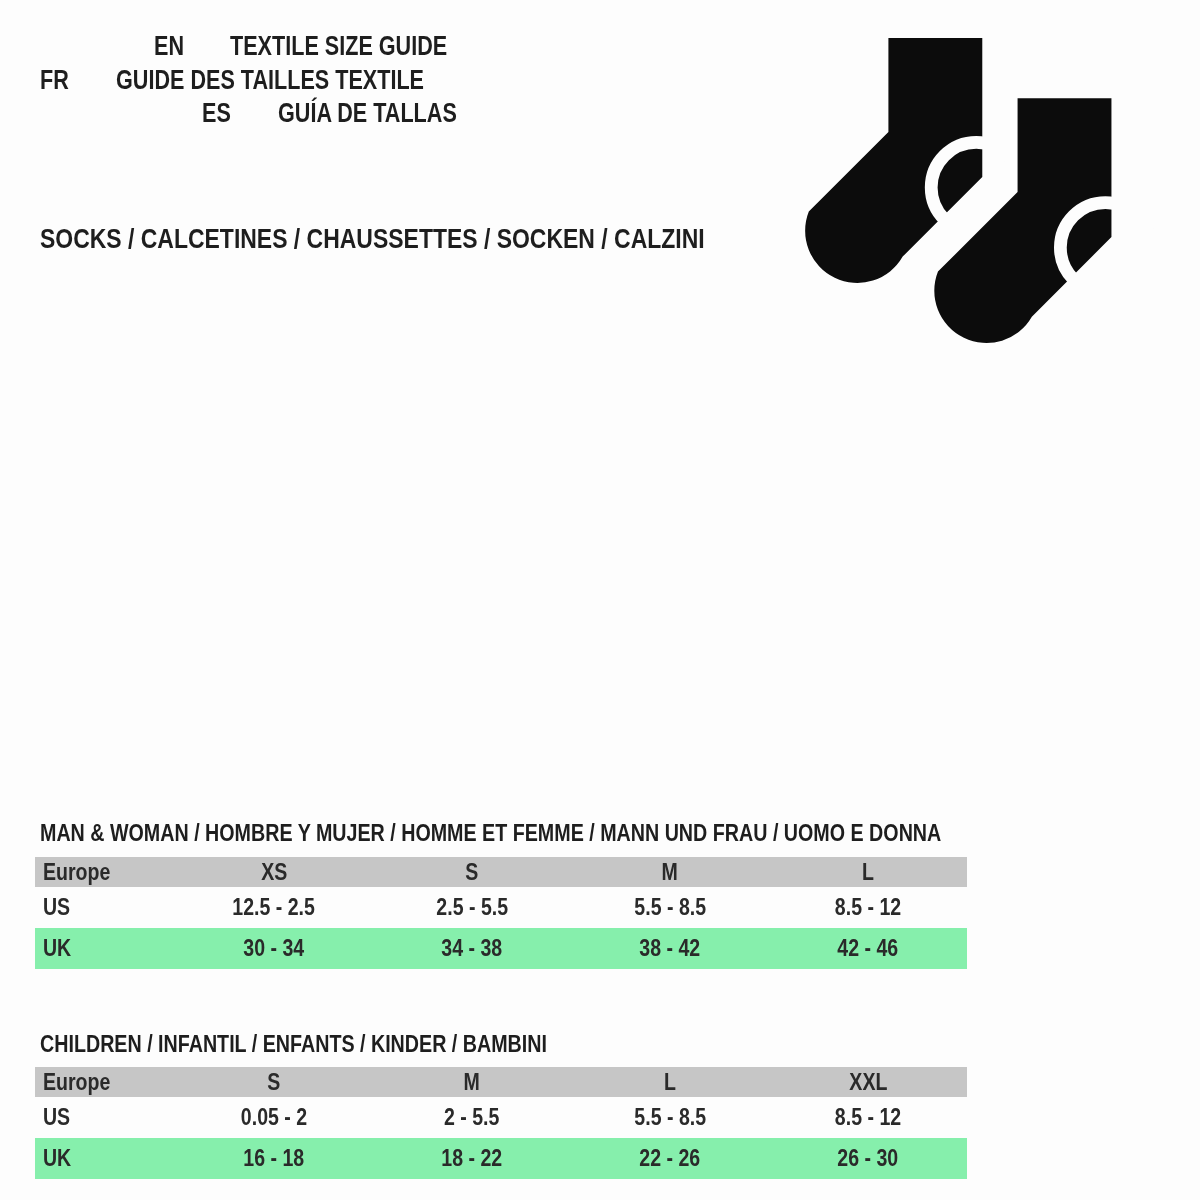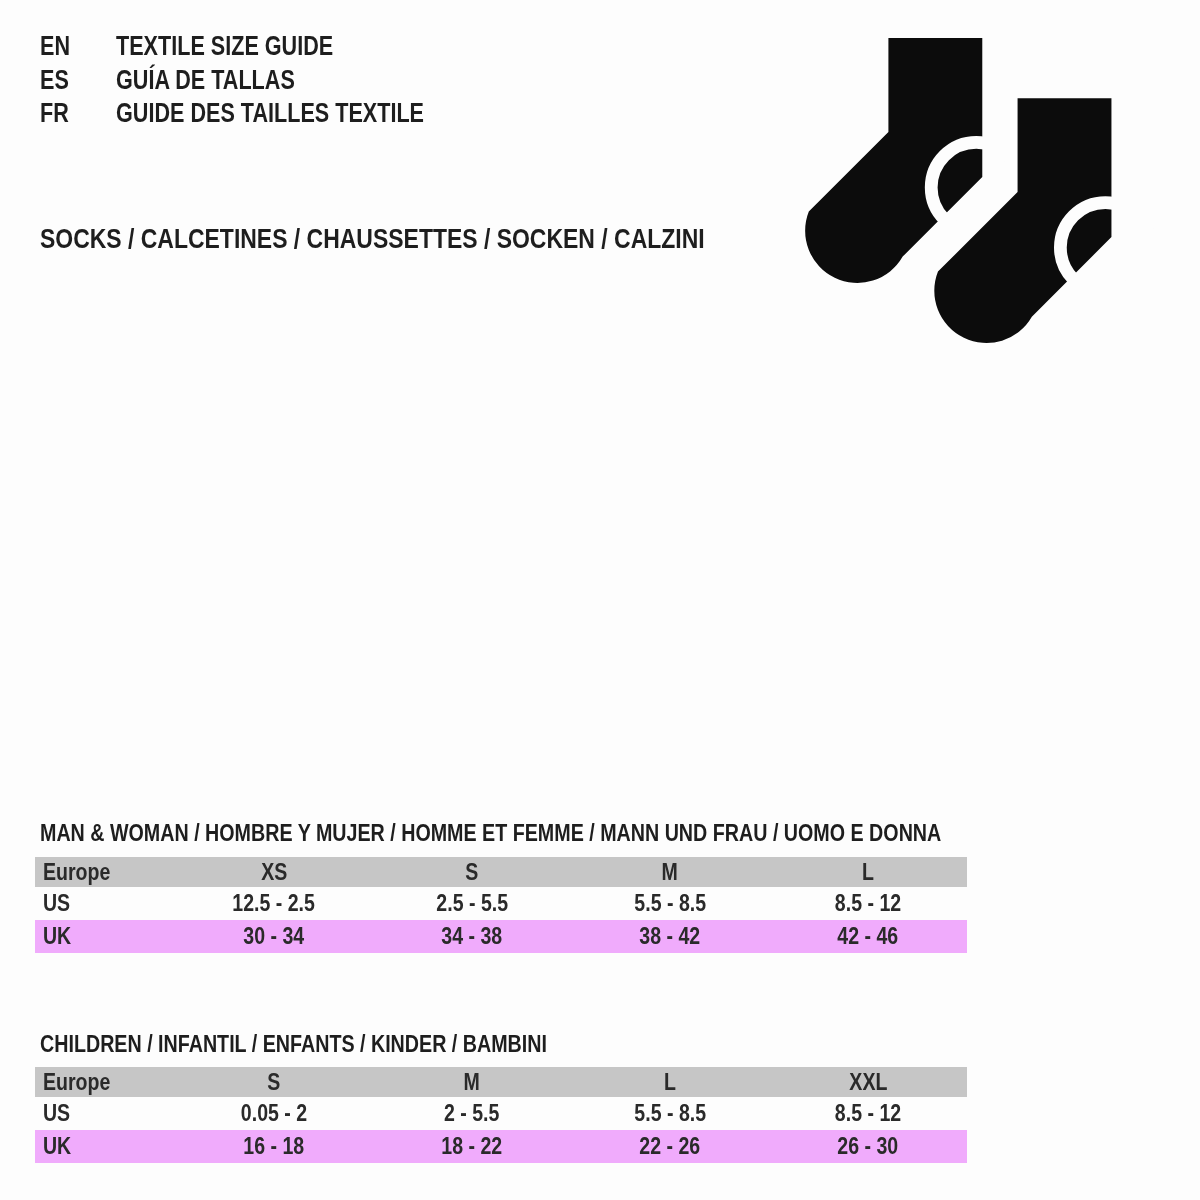--- a/index.html
+++ b/index.html
@@ -10,21 +10,21 @@
     color:#1e1e1e;
     overflow:hidden;
   }
 
   
   .cx  { display:inline-block; transform:scaleX(.85); white-space:nowrap; }
   .cxl { display:inline-block; transform:scaleX(.85); transform-origin:0 50%; margin-left:8px; white-space:nowrap; }
 
   
   .lang-block { position:absolute; left:40px; top:30px; }
-  .lang-row  { display:flex; align-items:center; height:33.5px; font-size:27px; font-weight:bold; }
+  .lang-row  { display:flex; align-items:center; height:33.5px; font-size:27px; font-weight:bold;justify-content:flex-end; }
   .lang-code { display:inline-block; width:76px; transform:scaleX(.8); transform-origin:0 50%; }
   .lang-label{ display:inline-block; transform:scaleX(.8); transform-origin:0 50%; white-space:nowrap; }
 
   
   .category {
     position:absolute; left:40px; top:224px;
     font-size:28px; font-weight:bold; line-height:30px;
     transform:scaleX(.82); transform-origin:0 0; white-space:nowrap;
   }
 
@@ -41,40 +41,40 @@
   .size-table {
     position:absolute; left:35px; width:932px;
     border-collapse:collapse; table-layout:fixed;
     font-size:23px; font-weight:bold; color:#2a2a2a;
   }
   #table-adult { top:857px; }
   #table-children { top:1067px; }
   .size-table th, .size-table td { padding:0; text-align:center; vertical-align:middle; font-weight:bold;margin-left:10px; }
   .size-table .col-label { width:140px; text-align:left; }
   .size-table thead tr { height:30px; background:#c6c6c6; }
-  .size-table tbody tr { height:33px; }
-  .size-table tbody tr.row-alt { background:#f0abfc; }
+  .size-table tbody tr { height:41px; }
+  .size-table tbody tr.row-alt { background:#86efac; }
 
   .socks-svg { position:absolute; left:760px; top:20px; }
 </style>
 </head>
 <body>
 
 <div class="lang-block">
   <div class="lang-row">
     <span class="lang-code">EN</span>
     <span class="lang-label">TEXTILE SIZE GUIDE</span>
   </div>
   <div class="lang-row">
+    <span class="lang-code">FR</span>
+    <span class="lang-label">GUIDE DES TAILLES TEXTILE</span>
+  </div>
+  <div class="lang-row">
     <span class="lang-code">ES</span>
     <span class="lang-label">GUÍA DE TALLAS</span>
-  </div>
-  <div class="lang-row">
-    <span class="lang-code">FR</span>
-    <span class="lang-label">GUIDE DES TAILLES TEXTILE</span>
   </div>
 </div>
 
 <div class="category">SOCKS / CALCETINES / CHAUSSETTES / SOCKEN / CALZINI</div>
 
 <svg class="socks-svg" width="398" height="338" viewBox="0 0 530 450" aria-hidden="true">
   <g fill="#0c0c0c">
     <g transform="translate(71,24)">
       <path d="M100,0 H225 V185 L119,291 A69.5,69.5 0 0 1 -6,231 L100,125 Z"></path>
       <circle cx="217" cy="199" r="60" fill="none" stroke="#fdfdfd" stroke-width="17"></circle>

